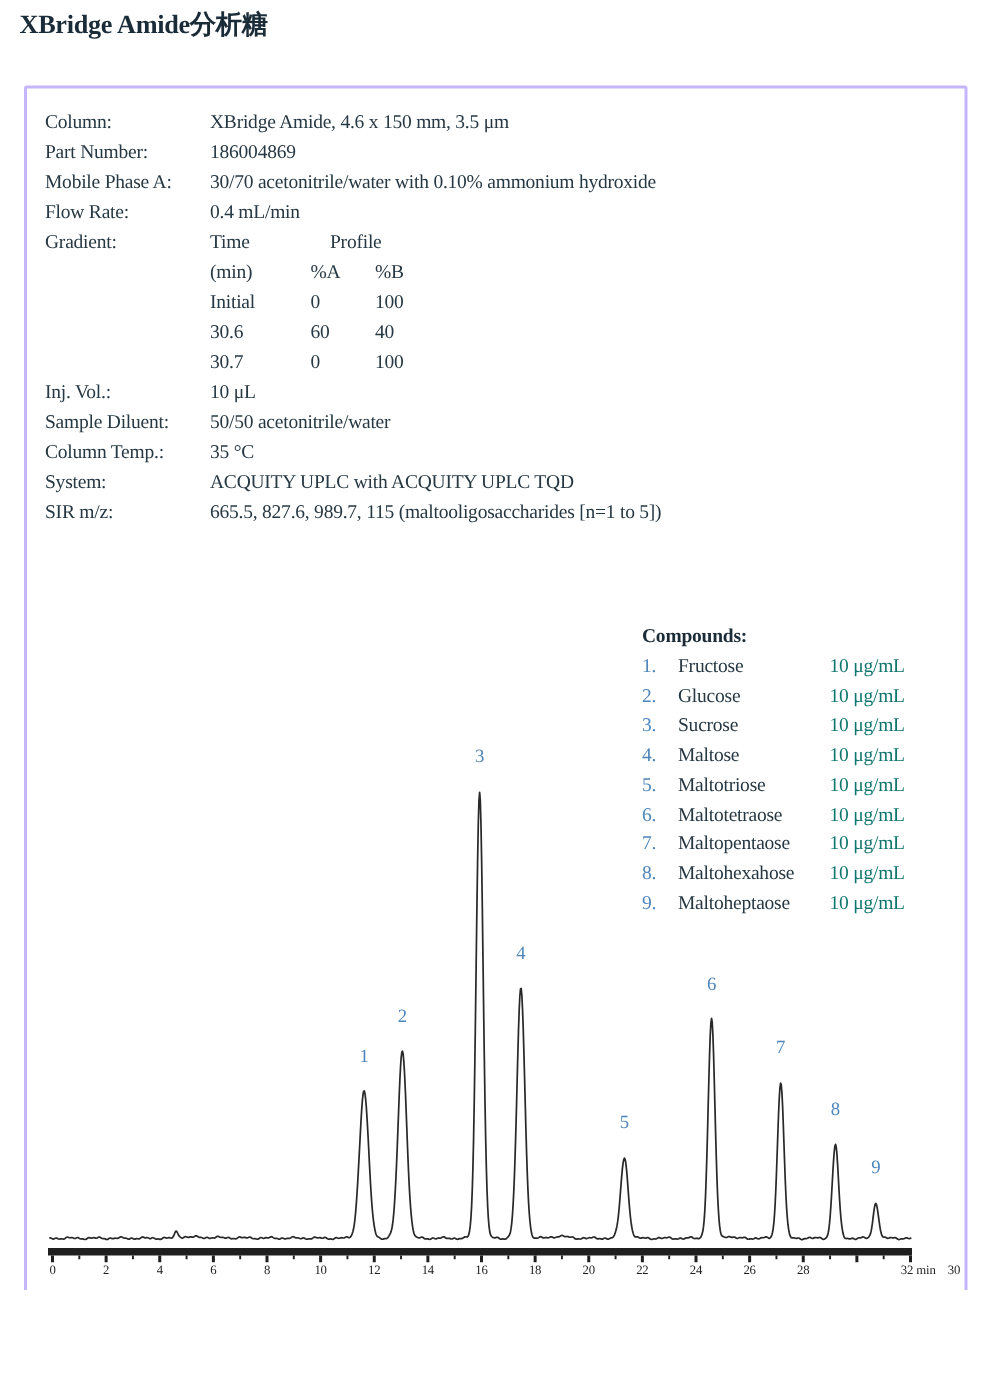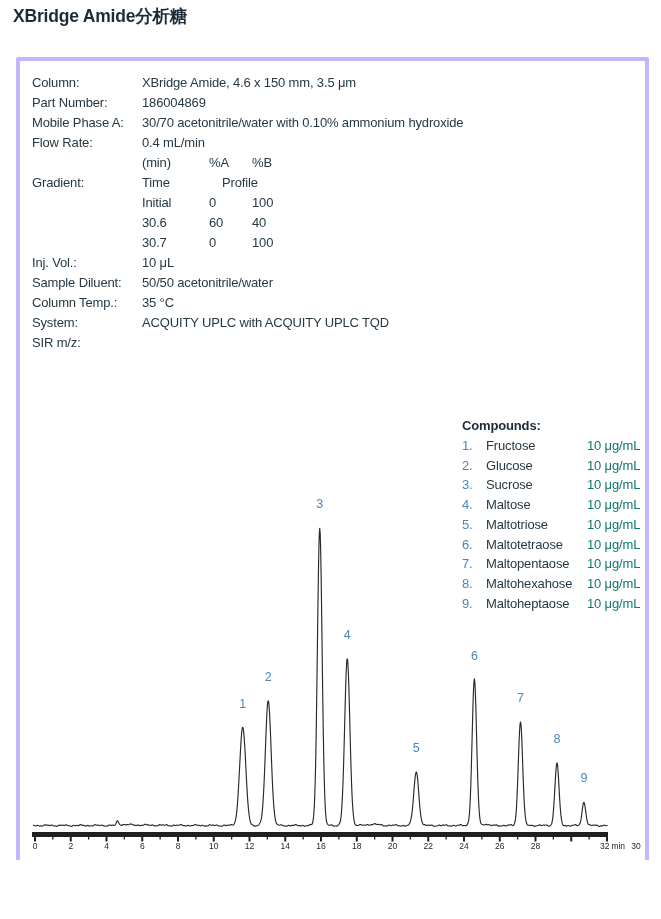--- a/index.html
+++ b/index.html
@@ -1,43 +1,43 @@
 <!DOCTYPE html>
 <html><head>
 <meta charset="utf-8">
 <style>
   html,body{margin:0;padding:0;background:#ffffff;}
   #page{
     position:relative; width:661px; height:860px; background:#ffffff;
-    font-family:Liberation Sans, sans-serif; color:#263843; overflow:hidden;
+    font-family:Liberation Serif, serif; color:#263843; overflow:hidden;
   }
   #title{
     position:absolute; left:13px; top:4px;
     font-size:17.5px; font-weight:bold; color:#1b2c39; letter-spacing:-0.2px;
   }
   #panel{
     position:absolute; left:16px; top:57px; width:625px; height:832px;
-    border:4px solid #c4b5fd; border-radius:2px; background:#ffffff;
+    border:2px solid #c4b5fd; border-radius:2px; background:#ffffff;
   }
   
   #specs{
     position:absolute; left:12px; top:12px;
     font-size:13px; line-height:20px; letter-spacing:-0.15px; color:#263843;
     white-space:nowrap;
   }
   .row{display:flex;}
   .lbl{width:110px; flex:none;}
   .g-t{width:67px; flex:none;}
   .g-a{width:43px; flex:none;}
   .g-profile{padding-left:13px;}
   .blk{display:block;}
   
   #legend{
     position:absolute; left:410px; top:355px;
-    font-size:13px; line-height:19.75px; letter-spacing:-0.15px;margin-left:32px;
+    font-size:13px; line-height:19.75px; letter-spacing:-0.15px;
   }
   #legend .hdr{font-weight:bold; color:#1b2c39;}
   #legend .num{width:24px; flex:none; color:#4e86bb;}
   #legend .cname{width:101px; flex:none; color:#263843;}
   #legend .conc{color:#0f766e;}
   
   #chart-svg{position:absolute; left:0; top:0; pointer-events:none;}
   #tick-labels span{
     position:absolute; transform:translateX(-50%);
     font-size:8.5px; color:#1f1f1f; letter-spacing:-0.1px; white-space:nowrap;
@@ -68,31 +68,31 @@
       <div class="row">
         <span class="lbl">Mobile Phase A:</span>
         <span class="val">30/70 acetonitrile/water with 0.10% ammonium hydroxide</span>
       </div>
       <div class="row">
         <span class="lbl">Flow Rate:</span>
         <span class="val">0.4 mL/min</span>
       </div>
 
       <div class="row">
+        <span class="lbl">Gradient:</span>
+        <span class="g-t">Time</span>
+        <span class="g-profile">Profile</span>
+      </div>
+      <div class="row">
         <span class="lbl"></span>
         <span class="g-t">(min)</span>
         <span class="g-a">%A</span>
         <span class="g-b">%B</span>
       </div>
       <div class="row">
-        <span class="lbl">Gradient:</span>
-        <span class="g-t">Time</span>
-        <span class="g-profile">Profile</span>
-      </div>
-      <div class="row">
         <span class="lbl"></span>
         <span class="g-t">Initial</span>
         <span class="g-a">0</span>
         <span class="g-b">100</span>
       </div>
       <div class="row">
         <span class="lbl"></span>
         <span class="g-t">30.6</span>
         <span class="g-a">60</span>
         <span class="g-b">40</span>
@@ -117,20 +117,21 @@
         <span class="val">35 °C</span>
       </div>
       <div class="row">
         <span class="lbl">System:</span>
         <span class="val">ACQUITY UPLC with ACQUITY UPLC TQD</span>
       </div>
 
       <div class="row">
         <span class="lbl">SIR m/z:</span>
         <span class="val">
+          <span class="blk">665.5, 827.6, 989.7, 115 (maltooligosaccharides [n=1 to 5])</span>
         </span>
       </div>
     </div>
 
     <div id="legend">
       <div class="hdr">Compounds:</div>
       <div class="row">
         <span class="num">1.</span>
         <span class="cname">Fructose</span>
         <span class="conc">10 μg/mL</span>

